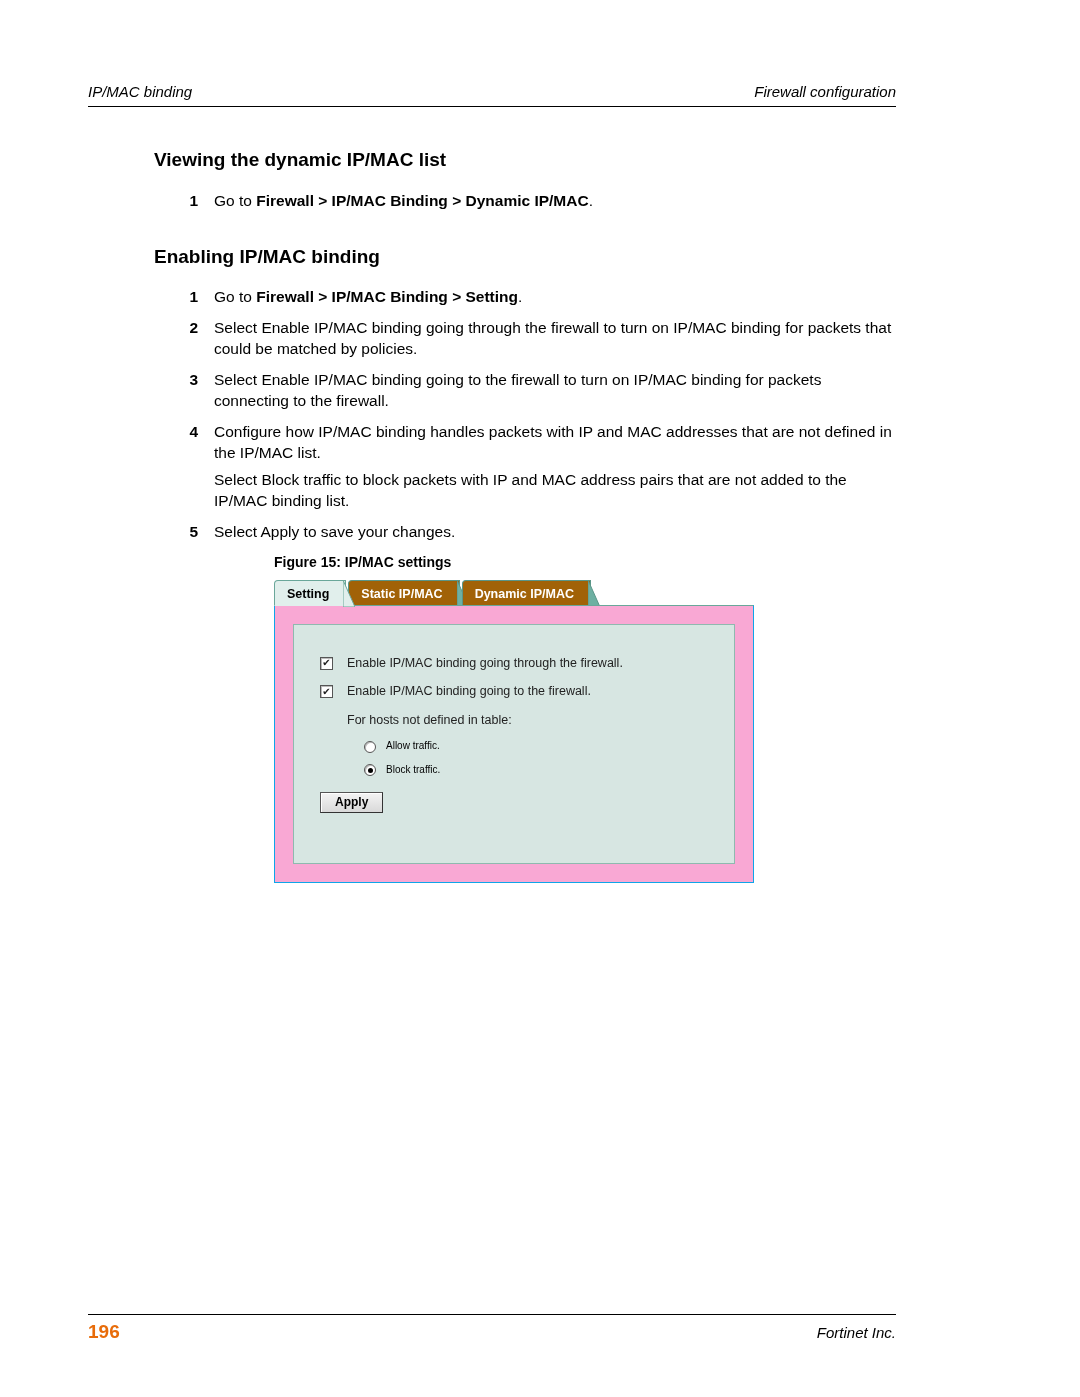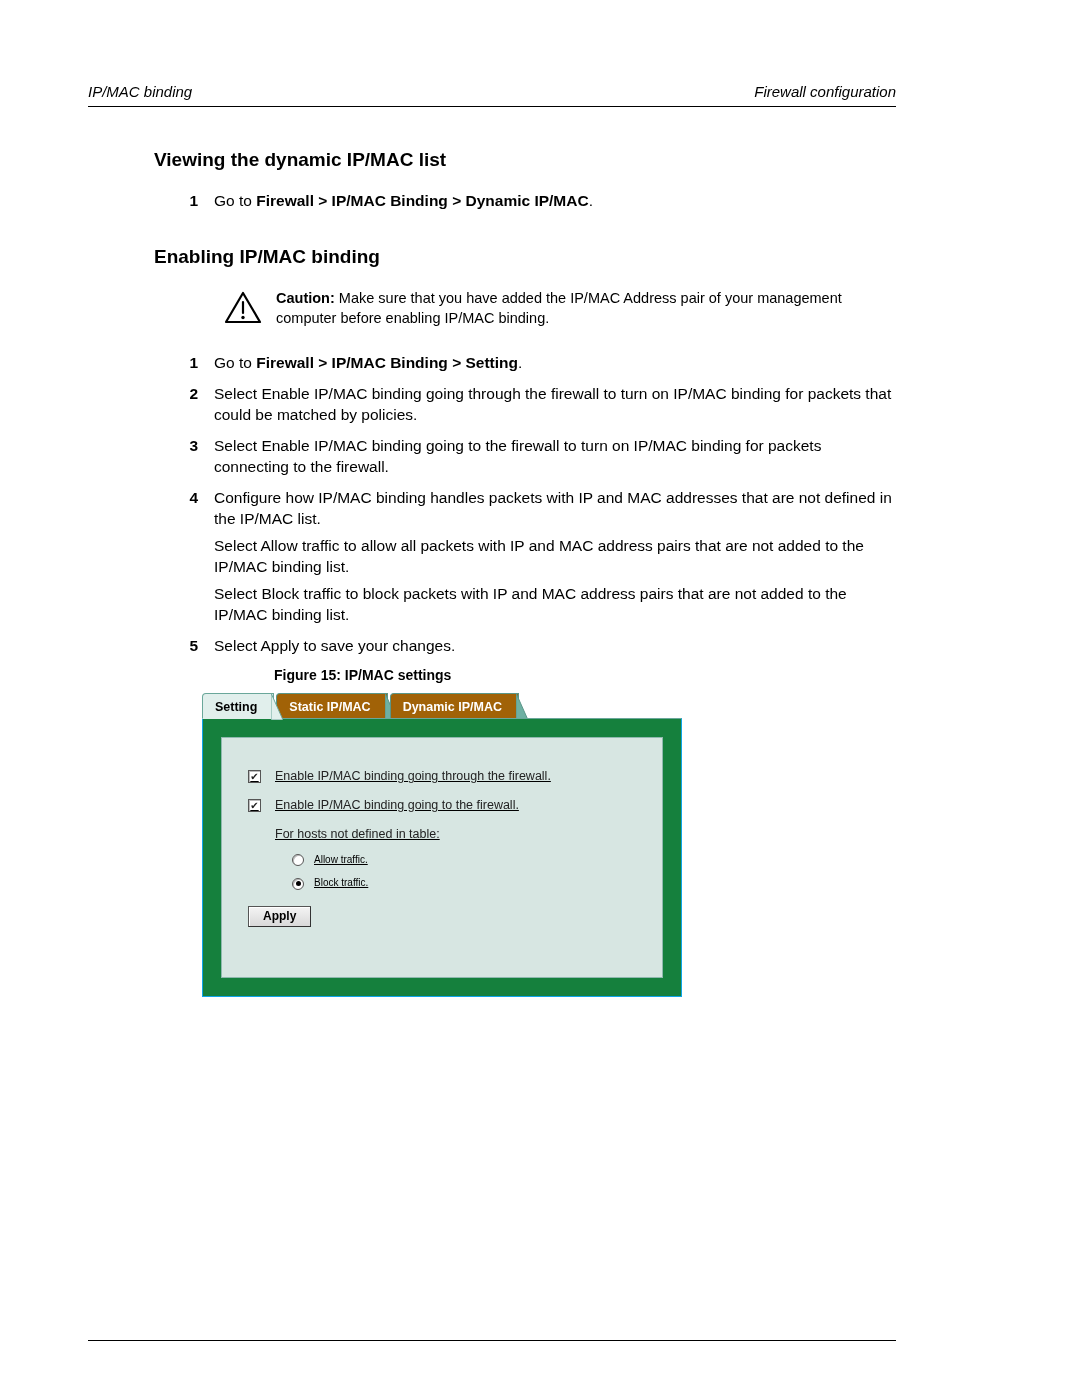--- a/index.html
+++ b/index.html
@@ -81,21 +81,21 @@
     font-weight: bold;
   }
   .fig-caption {
     font-weight: bold;
     font-size: 14px;
     margin: 8px 0 6px 120px;
   }
 
   
   .ui-shot {
-    margin-left: 48px;
+    margin-left: 120px;
     width: 480px;
     font-family: "Trebuchet MS", Verdana, sans-serif;
     font-size: 12.5px;
     color: #000;
   }
   .ui-tabs {
     display: flex;
     align-items: flex-end;
     height: 28px;
   }
@@ -123,28 +123,27 @@
     border-bottom: none;
   }
   .ui-tab svg {
     position: absolute;
     right: -10px;
     top: -1px;
     height: 27px;
     width: 12px;
   }
   .ui-panel-outer {
-    background: #15803d;
+    background: #f9a8d4;
     border: 1px solid #0ea5e9;
     border-top: 1px solid #6aa79a;
     padding: 18px;
     margin-top: -1px;
     position: relative;
     z-index: 1;
-    text-decoration: underline;
   }
   .ui-panel-inner {
     background: #d7e6e2;
     border: 1px solid #8fb9af;
     padding: 30px 26px 50px 26px;
   }
   .ui-row {
     display: flex;
     align-items: center;
     margin-bottom: 12px;
@@ -261,32 +260,20 @@
     <div class="step-row">
       <div class="step-num">1</div>
       <div class="step-body">
         <span>Go to </span><b>Firewall &gt; IP/MAC Binding &gt; Dynamic IP/MAC</b><span>.</span>
       </div>
     </div>
 
     <div class="section2-wrap">
       <h2 class="section">Enabling IP/MAC binding</h2>
 
-      <div class="caution-block">
-        <span class="caution-icon">
-          <svg width="38" height="34" viewBox="0 0 38 34">
-            <path d="M19 2 L36 31 L2 31 Z" fill="none" stroke="#000" stroke-width="2.2" stroke-linejoin="round"></path>
-            <line x1="19" y1="11" x2="19" y2="22" stroke="#000" stroke-width="2.2" stroke-linecap="round"></line>
-            <circle cx="19" cy="26.5" r="1.7" fill="#000"></circle>
-          </svg>
-        </span>
-        <div class="caution-text">
-          <span class="lbl">Caution:</span><span> Make sure that you have added the IP/MAC Address pair of your management computer before enabling IP/MAC binding.</span>
-        </div>
-      </div>
 
       <div class="step-row">
         <div class="step-num">1</div>
         <div class="step-body">
           <div class="para">
             <span>Go to </span><b>Firewall &gt; IP/MAC Binding &gt; Setting</b><span>.</span>
           </div>
         </div>
       </div>
 
@@ -301,21 +288,20 @@
         <div class="step-num">3</div>
         <div class="step-body">
           <div class="para">Select Enable IP/MAC binding going to the firewall to turn on IP/MAC binding for packets connecting to the firewall.</div>
         </div>
       </div>
 
       <div class="step-row">
         <div class="step-num">4</div>
         <div class="step-body">
           <div class="para">Configure how IP/MAC binding handles packets with IP and MAC addresses that are not defined in the IP/MAC list.</div>
-          <div class="para">Select Allow traffic to allow all packets with IP and MAC address pairs that are not added to the IP/MAC binding list.</div>
           <div class="para">Select Block traffic to block packets with IP and MAC address pairs that are not added to the IP/MAC binding list.</div>
         </div>
       </div>
 
       <div class="step-row">
         <div class="step-num">5</div>
         <div class="step-body">
           <div class="para">Select Apply to save your changes.</div>
         </div>
       </div>
@@ -366,15 +352,19 @@
           </div>
         </div>
       </div>
 
     </div>
 
   </div>
 
   <div class="footer">
     <hr class="footer-rule">
+    <div class="footer-row">
+      <span class="page-num">196</span>
+      <span class="footer-right">Fortinet Inc.</span>
+    </div>
   </div>
 
 </div>
 
 </body></html>

